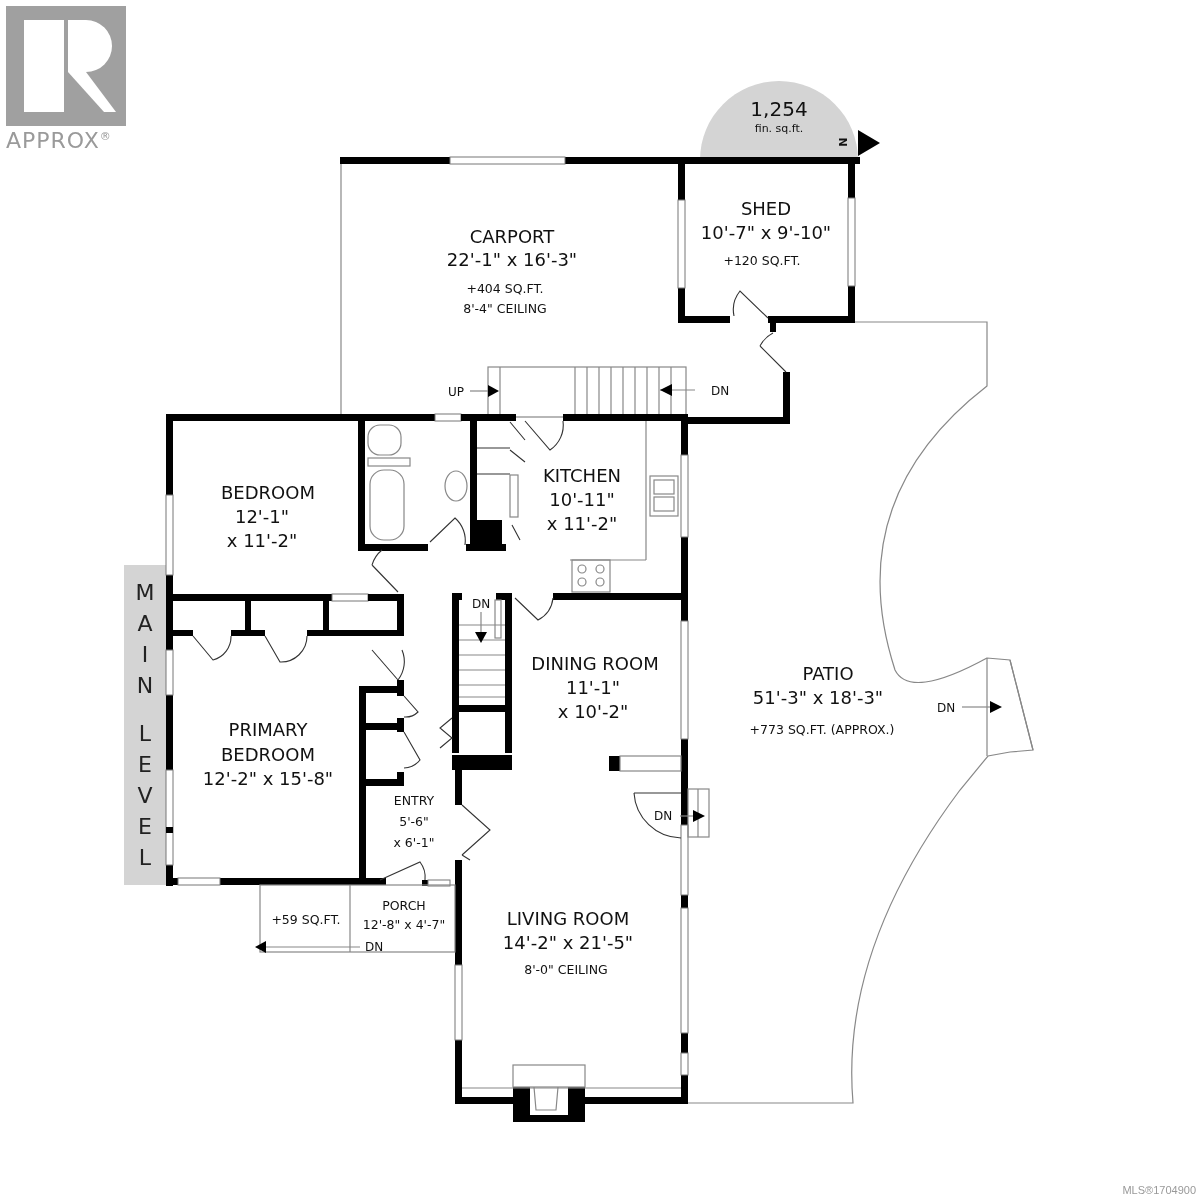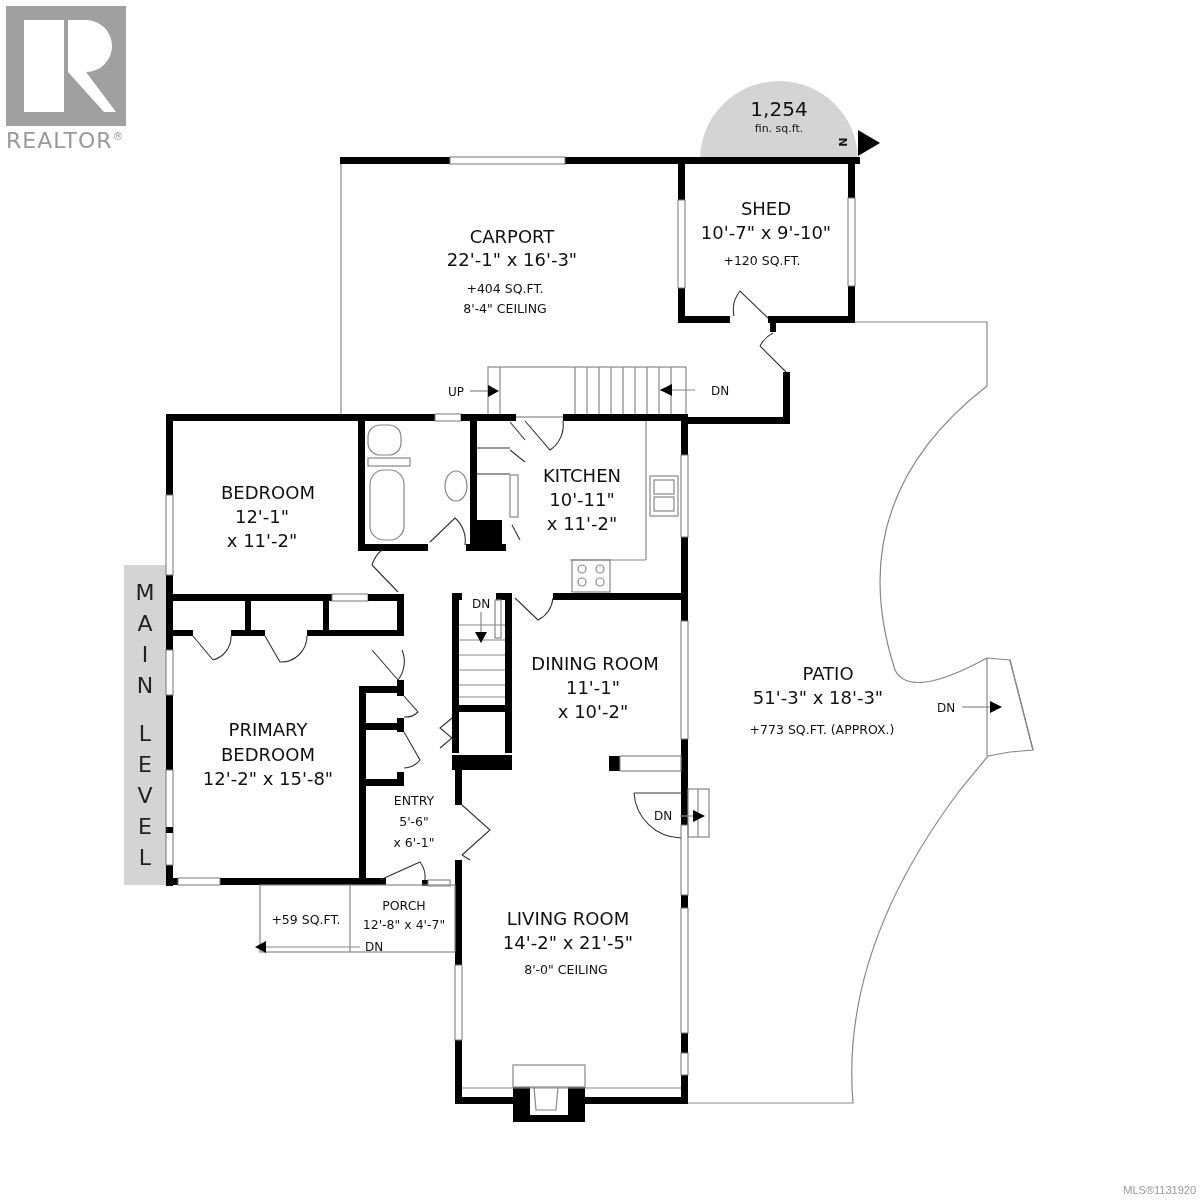--- a/index.html
+++ b/index.html
@@ -25,21 +25,21 @@
 <body>
 
 <div class="logo">
   <div class="logo-box">
     <svg width="120" height="120" viewBox="0 0 120 120">
       <rect x="18" y="14" width="40" height="92" fill="#fff"></rect>
       <path d="M62 14 H80 A26 26 0 0 1 80 66 L110 106 H62 Z" fill="#fff"></path>
       <path d="M62 66 L98 106 H62 Z" fill="#a0a0a0"></path>
     </svg>
   </div>
-  <div class="logo-text"><span>REALTOR</span><sup style="font-size:11px">®</sup></div>
+  <div class="logo-text"><span>APPROX</span><sup style="font-size:11px">®</sup></div>
 </div>
 
 <div class="main-level">
   <span>M</span>
   <span>A</span>
   <span>I</span>
   <span>N</span>
   <span style="height:8px"></span>
   <span>L</span>
   <span>E</span>
@@ -282,13 +282,13 @@
     <text class="lbl room-name" x="568" y="925">LIVING ROOM</text>
     <text class="lbl room-dim" x="568" y="949">14'-2" x 21'-5"</text>
     <text class="lbl room-sub" x="566" y="974">8'-0" CEILING</text>
 
     <text class="lbl room-name" x="828" y="680">PATIO</text>
     <text class="lbl room-dim" x="818" y="704">51'-3" x 18'-3"</text>
     <text class="lbl room-sub" x="822" y="734">+773 SQ.FT. (APPROX.)</text>
   </g>
 </svg>
 
-<div class="mls">MLS®1131920</div>
+<div class="mls">MLS®1704900</div>
 
 </body></html>

